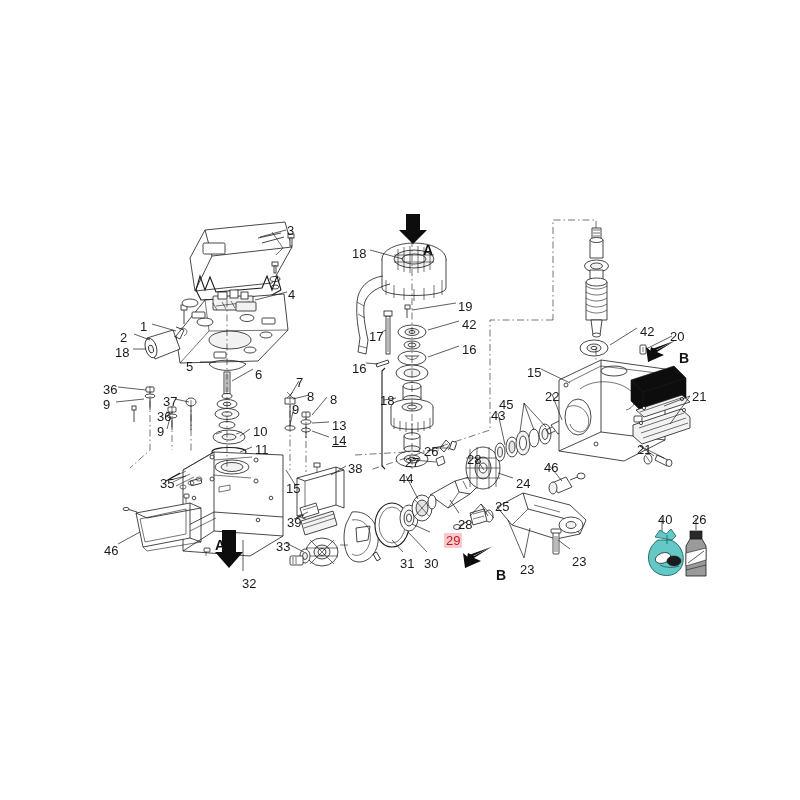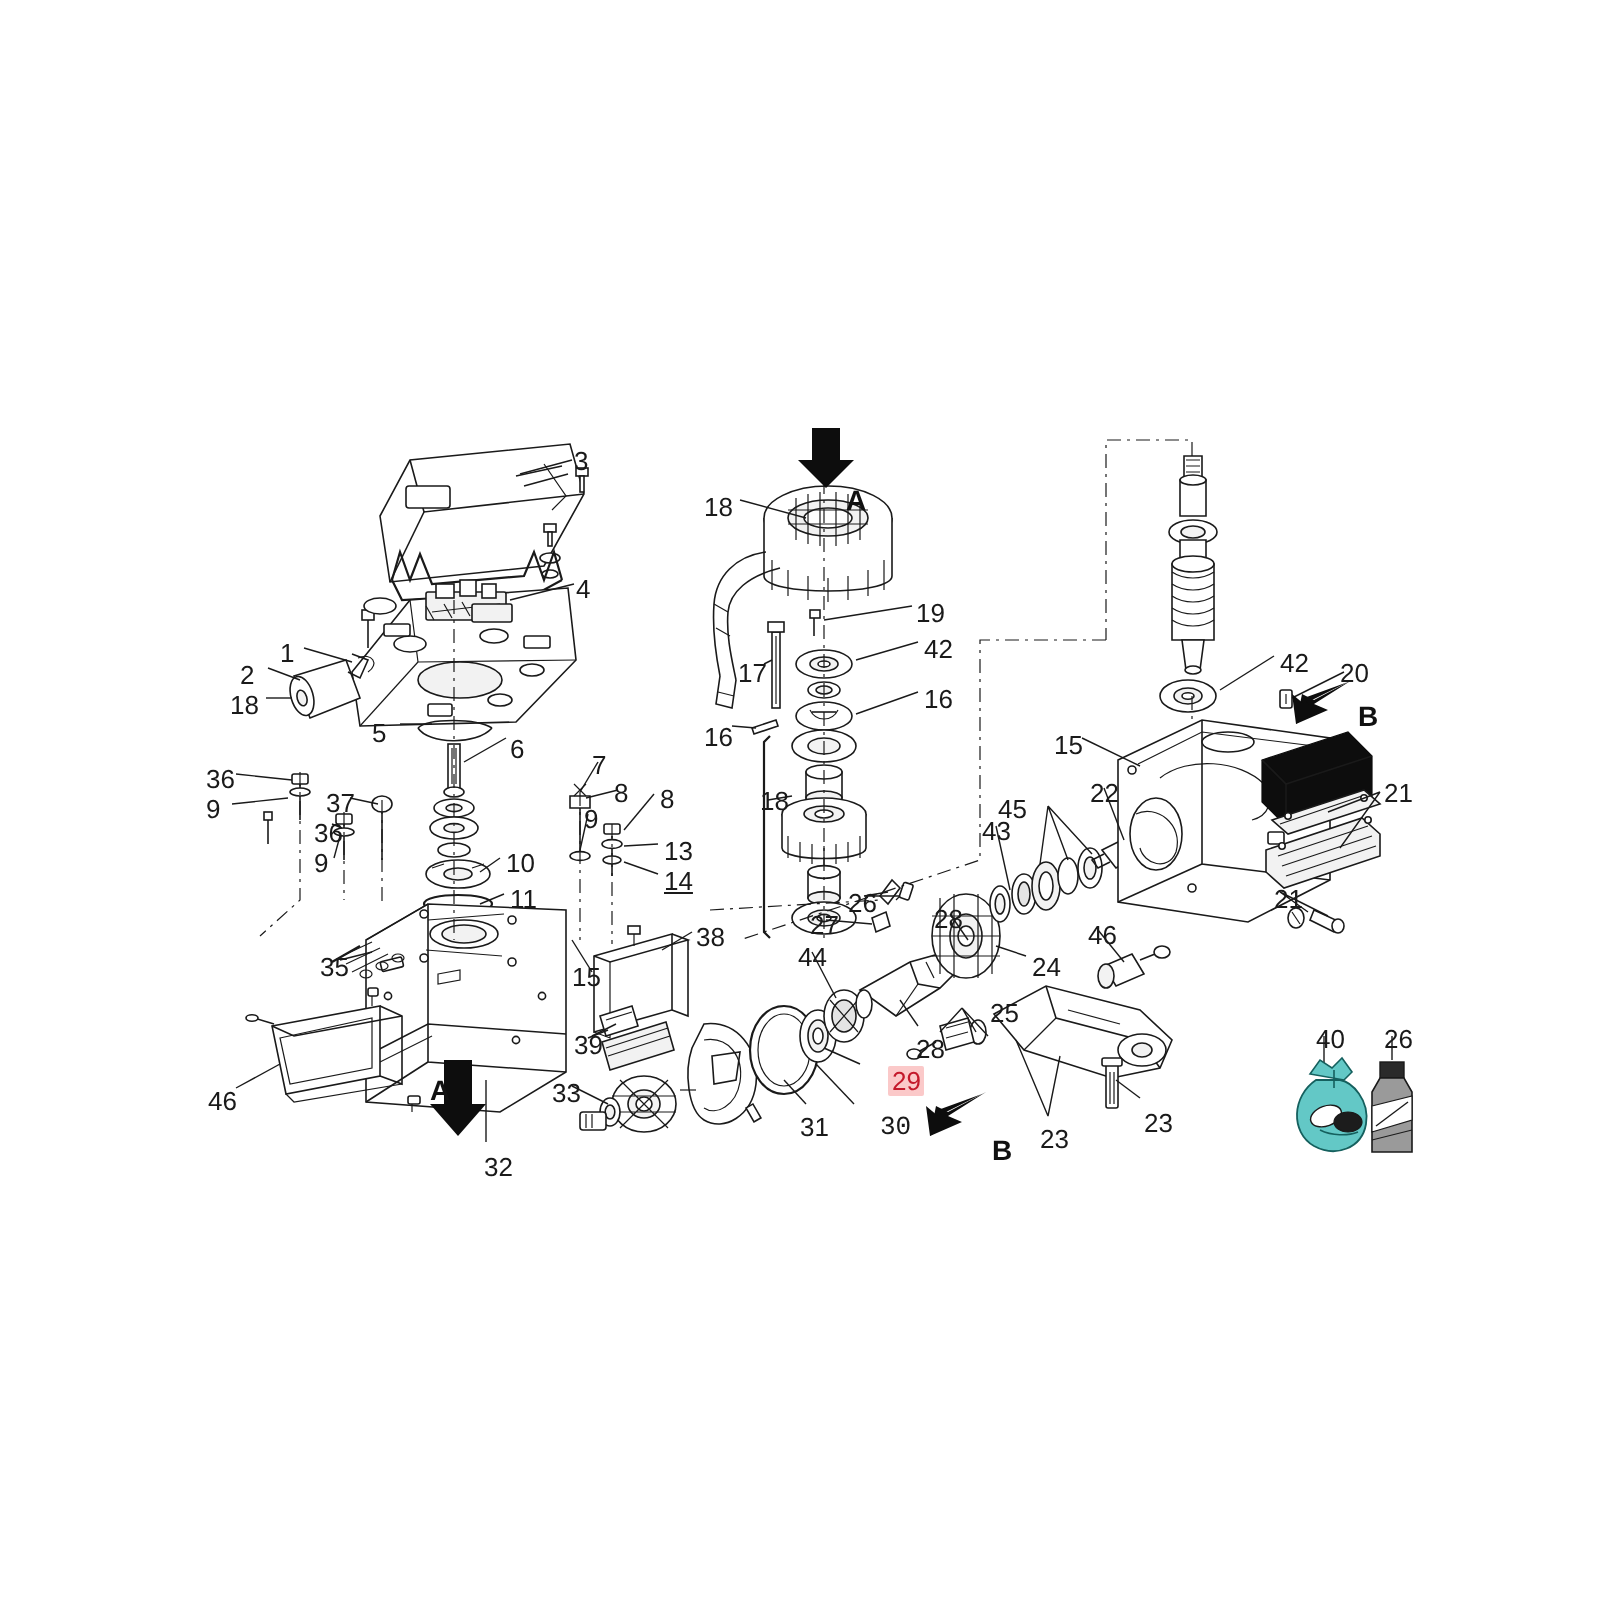--- a/index.html
+++ b/index.html
@@ -617,18 +617,18 @@
   <div class="callout" style="left:399px; top:472px;">44</div>
   <div class="callout" style="left:495px; top:500px;">25</div>
   <div class="callout" style="left:287px; top:516px;">39</div>
   <div class="callout" style="left:458px; top:518px;">28</div>
   <div class="callout" style="left:658px; top:513px;">40</div>
   <div class="callout" style="left:692px; top:513px;">26</div>
   <div class="callout" style="left:104px; top:544px;">46</div>
   <div class="callout" style="left:276px; top:540px;">33</div>
   <div class="callout hl" style="left:428px; top:533px;margin-left:16px;">29</div>
   <div class="callout" style="left:400px; top:557px;">31</div>
-  <div class="callout" style="left:440px; top:557px;font-family:Liberation Mono, monospace;">30</div>
+  <div class="callout" style="left:424px; top:557px;">30</div>
   <div class="callout" style="left:520px; top:563px;">23</div>
   <div class="callout" style="left:572px; top:555px;">23</div>
   <div class="callout" style="left:242px; top:577px;">32</div>
 
 </div>
 
 </body></html>

